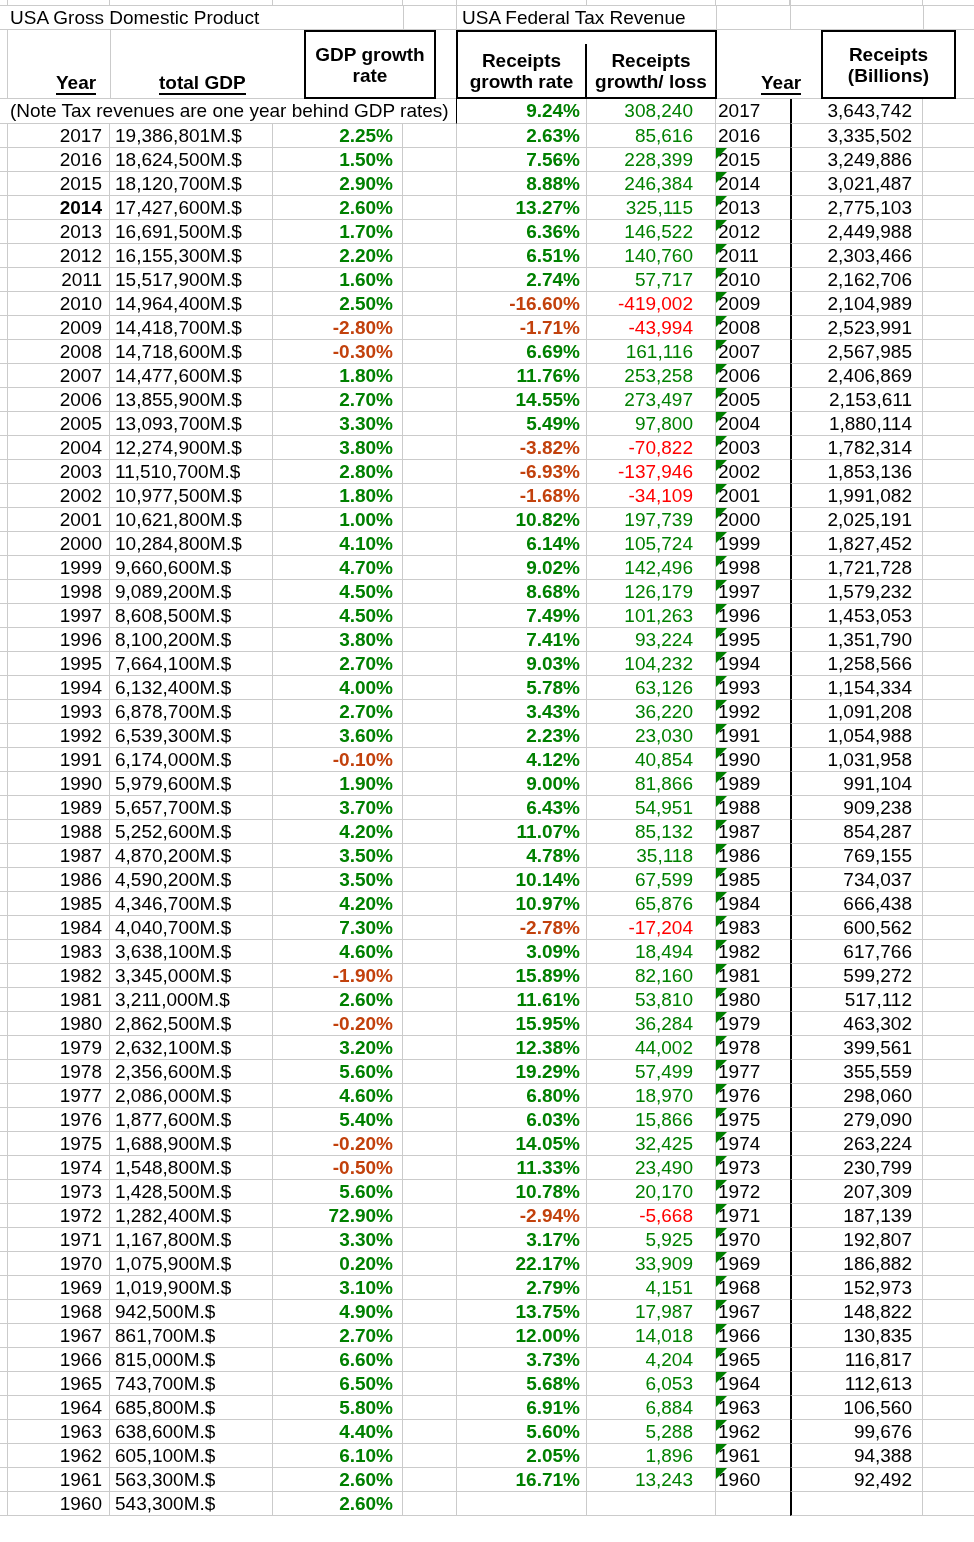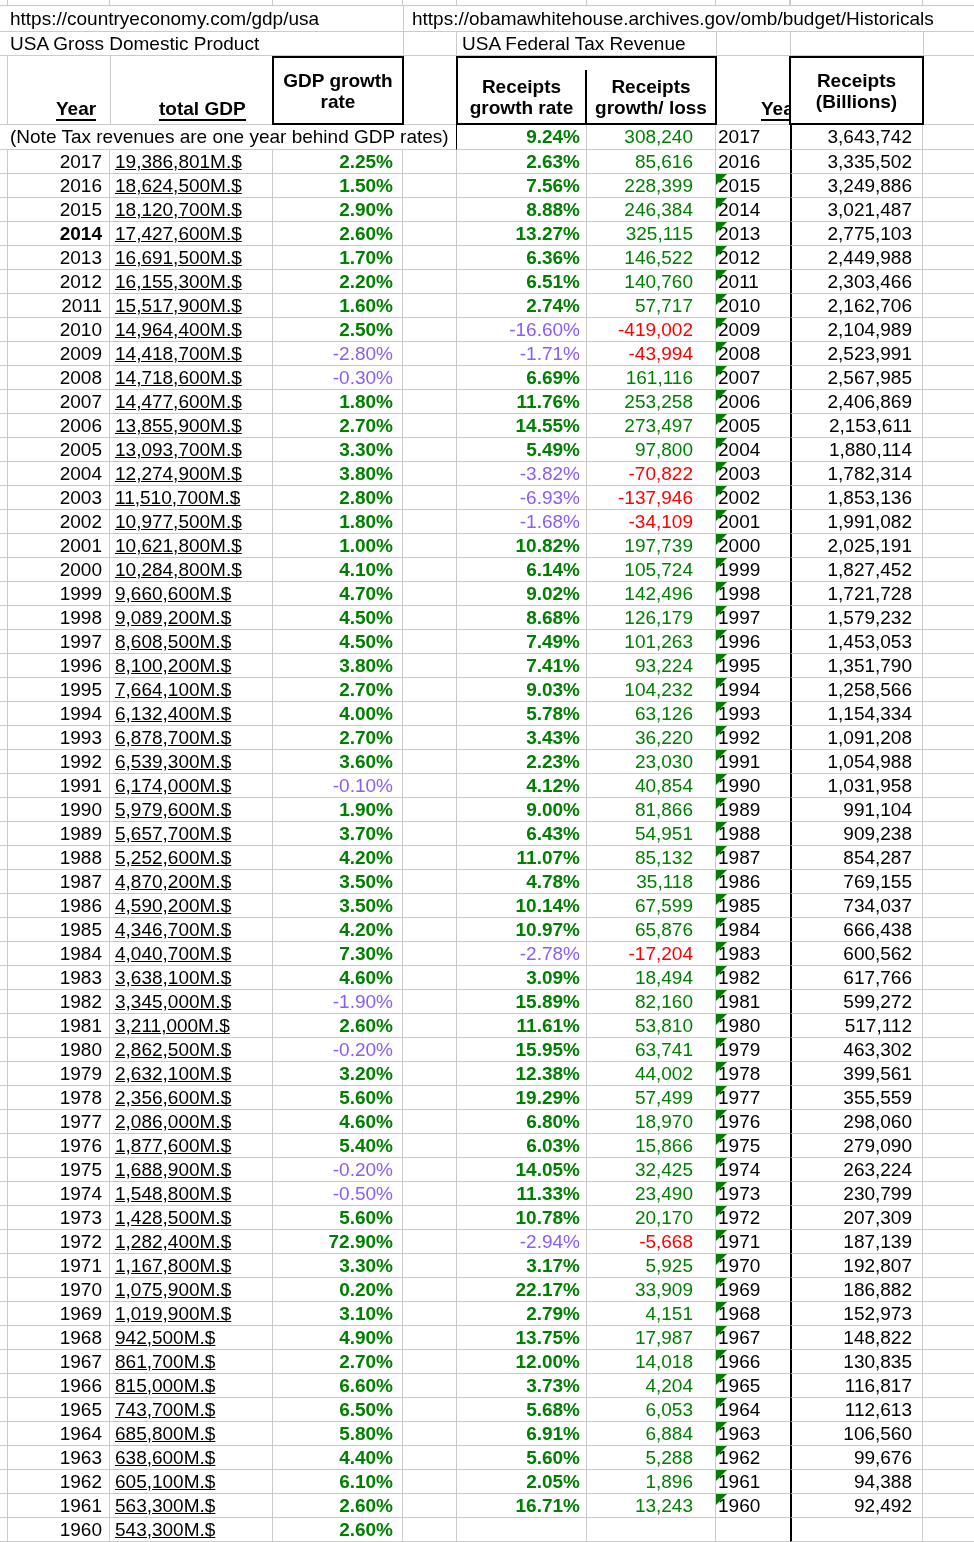--- a/index.html
+++ b/index.html
@@ -9,46 +9,46 @@
   .vl{position:absolute;top:0;bottom:0;width:1px;background:#cbcbcb;}
   .t{position:absolute;top:0;white-space:nowrap;}
   .grid-row{display:flex;width:974px;border-radius:12px;}
   .cell{box-sizing:border-box;border-right:1px solid #cbcbcb;border-bottom:1px solid #cbcbcb;
         overflow:hidden;white-space:nowrap;}
   .r6 .cell{height:6px;}
   .r24 .cell{height:24px;line-height:23px;}
   .r25 .cell{height:25px;line-height:24px;}
   .c0{width:8px;}
   .c1{width:102px;text-align:right;padding-right:7px;}
-  .c2{width:163px;padding-left:5px;text-decoration:underline;}
+  .c2{width:163px;padding-left:5px;}
   .c3{width:130px;text-align:right;padding-right:9px;}
   .c4{width:54px;}
   .c5{width:130px;text-align:right;padding-right:6px;}
   .c6{width:129px;text-align:right;padding-right:22px;}
   .c7{width:74px;padding-left:2px;position:relative;border-right:none;}
   .c8{width:133px;text-align:right;padding-right:10px;border-left:2px solid #000;}
   .c9{width:51px;border-right:none;}
   .notecell{width:457px;padding-left:10px;border-right:1px solid #000;}
   .pos{color:#008000;font-weight:bold;}
-  .neg{color:#8b5cf6;font-weight:normal;}
+  .neg{color:#c2410c;font-weight:bold;}
   .cpos{color:#008000;}
   .cneg{color:#ff0000;}
   .byear{font-weight:bold;}
   .tri{position:absolute;left:0;top:0;width:0;height:0;
        border-top:11px solid #008000;border-right:11px solid transparent;}
   .urlrow{height:26px;}
   .urlrow .t{line-height:26px;}
   .titlerow{height:24px;}
   .titlerow .t{line-height:24px;}
   .headerrow{height:69px;}
   .hdr{position:absolute;bottom:3px;font-weight:bold;border-bottom:2px solid #000;
        padding-bottom:0;line-height:20px;white-space:nowrap;margin-left:44px;}
   .hbox{position:absolute;box-sizing:border-box;border:2px solid #000;background:#fff;
         display:flex;align-items:center;justify-content:center;text-align:center;
-        font-weight:bold;line-height:21px;}
+        font-weight:bold;line-height:21px;margin-left:32px;}
   .hboxpair{position:absolute;box-sizing:border-box;border:2px solid #000;background:#fff;display:flex;}
   .hboxpair .sub{display:flex;align-items:center;justify-content:center;text-align:center;
         font-weight:bold;line-height:21px;box-sizing:border-box;margin-top:12px;}
 </style>
 </head>
 <body>
 
 <div class="sheet">
 
   <div class="grid-row r6">
@@ -57,25 +57,20 @@
     <div class="cell c2"></div>
     <div class="cell c3"></div>
     <div class="cell c4"></div>
     <div class="cell c5"></div>
     <div class="cell c6"></div>
     <div class="cell c7" style="border-right:1px solid #cbcbcb"></div>
     <div class="cell c8" style="border-left:1px solid #cbcbcb"></div>
     <div class="cell c9"></div>
   </div>
 
-  <div class="rowline urlrow">
-    <span class="t" style="left:10px">https://countryeconomy.com/gdp/usa</span>
-    <i class="vl" style="left:403px"></i>
-    <span class="t" style="left:412px">https://obamawhitehouse.archives.gov/omb/budget/Historicals</span>
-  </div>
 
   <div class="rowline titlerow">
     <span class="t" style="left:10px">USA Gross Domestic Product</span>
     <i class="vl" style="left:403px"></i>
     <i class="vl" style="left:456px"></i>
     <span class="t" style="left:462px">USA Federal Tax Revenue</span>
     <i class="vl" style="left:716px"></i>
     <i class="vl" style="left:790px"></i>
     <i class="vl" style="left:923px"></i>
   </div>
@@ -549,21 +544,21 @@
         <div class="cell c8">517,112</div>
         <div class="cell c9"></div>
       </div>
       <div class="grid-row r24">
         <div class="cell c0"></div>
         <div class="cell c1">1980</div>
         <div class="cell c2">2,862,500M.$</div>
         <div class="cell c3 neg">-0.20%</div>
         <div class="cell c4"></div>
         <div class="cell c5 pos">15.95%</div>
-        <div class="cell c6 cpos">63,741</div>
+        <div class="cell c6 cpos">36,284</div>
         <div class="cell c7"><span class="tri"></span><span>1979</span></div>
         <div class="cell c8">463,302</div>
         <div class="cell c9"></div>
       </div>
       <div class="grid-row r24">
         <div class="cell c0"></div>
         <div class="cell c1">1979</div>
         <div class="cell c2">2,632,100M.$</div>
         <div class="cell c3 pos">3.20%</div>
         <div class="cell c4"></div>

